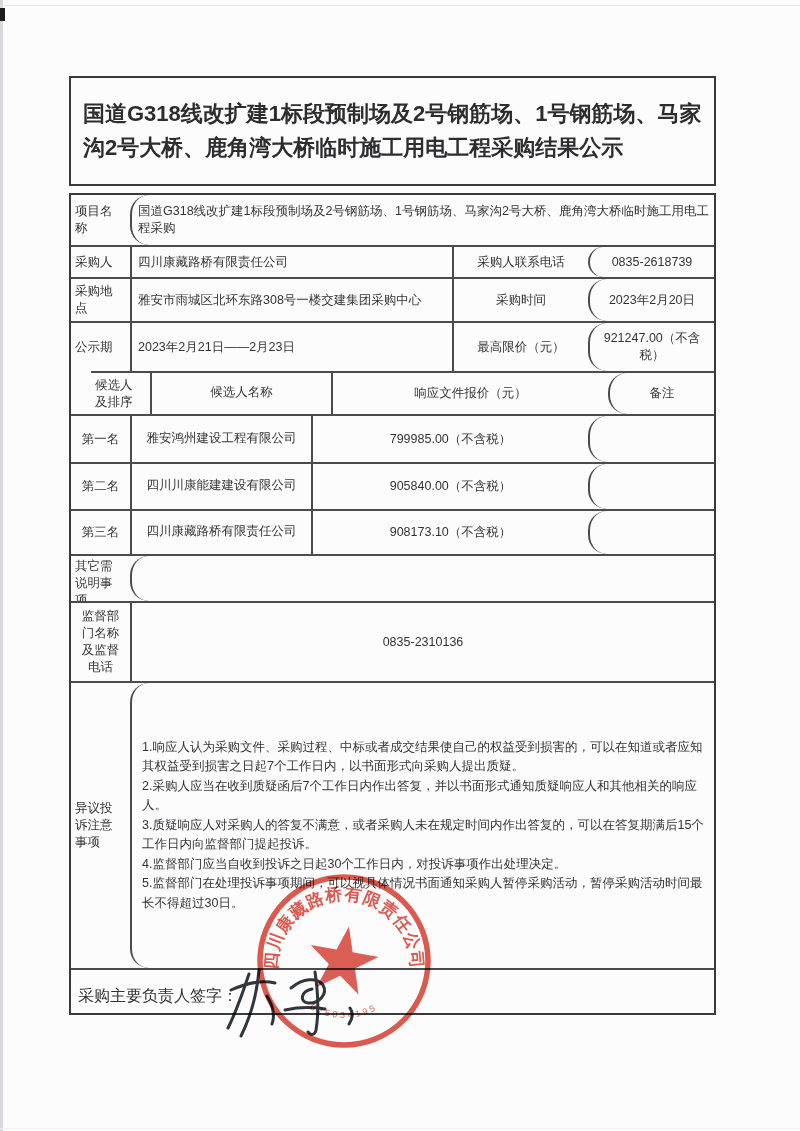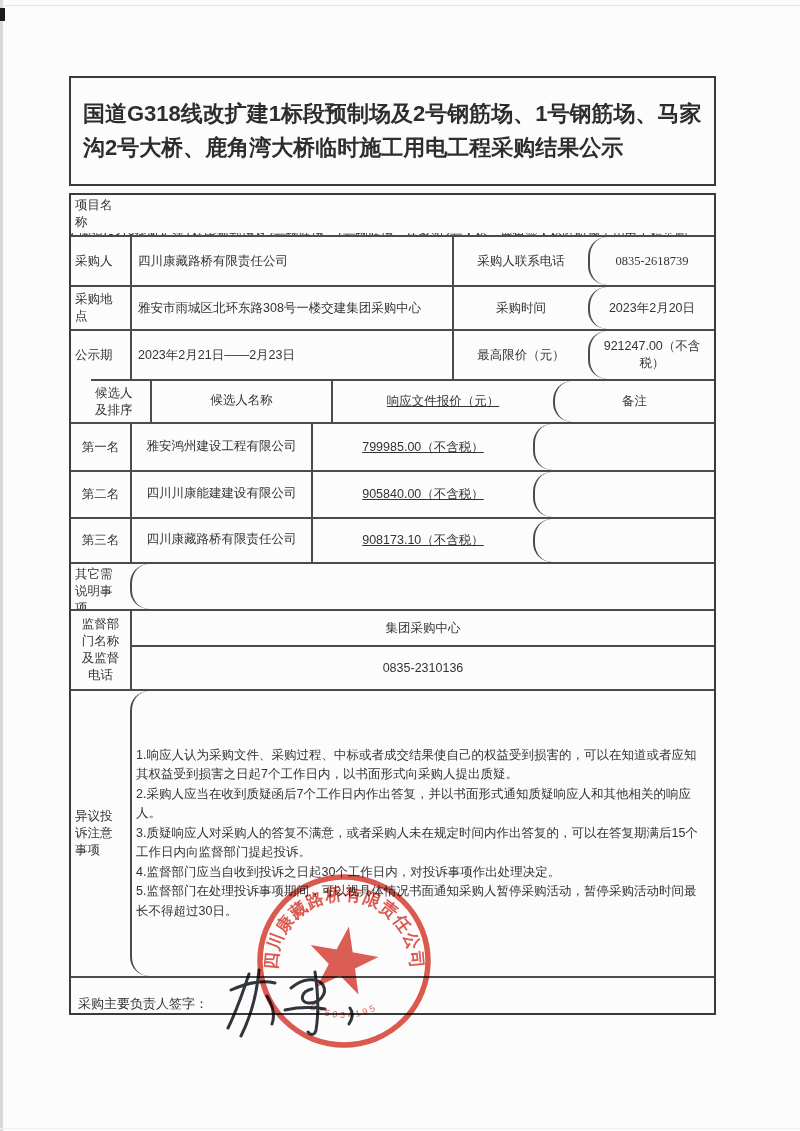--- a/index.html
+++ b/index.html
@@ -40,47 +40,47 @@
   .row:first-child { border-top:none; }
   .cell { display:flex; align-items:center; border-left:2px solid #4b4b4d; overflow:hidden; }
   .cell:first-child { border-left:none; }
   .lab   { width:59px; flex:none; padding:2px 10px 2px 4px; }
   .lab-c { justify-content:center; text-align:center; padding:2px 6px; }
   .val-l { padding:2px 4px 2px 6px; text-align:left; }
   .val-c { justify-content:center; text-align:center; padding:2px 4px; }
   .w-info-val  { width:322px; flex:none; }
   .w-info-lab2 { width:136px; flex:none; }
   .w-cand-name { width:181px; flex:none;font-family:Liberation Mono, monospace; }
-  .w-cand-price{ width:222px; flex:none;text-decoration:underline; }
+  .w-cand-price{ width:277px; flex:none; }
   .grow { flex:1;border-radius:19px; }
 
-  .h-project   { height:40px;flex-direction:column; }
-  .h-purchaser { height:50px;font-family:Liberation Serif, serif; }
+  .h-project   { height:50px; }
+  .h-purchaser { height:32px; }
   .h-location  { height:44px; }
   .h-publicity { height:50px; }
   .h-candhead  { height:43px;margin-left:20px; }
   .h-cand1     { height:48px; }
   .h-cand2     { height:47px; }
   .h-cand3     { height:45px; }
   .h-other     { height:47px; }
   .h-superv    { height:80px; }
   .h-object    { height:287px; }
   .h-sign      { height:52px; }
 
   .top-align { align-items:flex-start; }
 
   .superv-stack { display:flex; flex-direction:column; flex:1; }
   .superv-sub { display:flex; align-items:center; justify-content:center; text-align:center; }
   .superv-sub1 { height:36px; border-bottom:2px solid #4b4b4d; }
   .superv-sub2 { flex:1; }
 
-  .objection-body { padding:4px 6px 4px 4px; line-height:19.5px; }
+  .objection-body { padding:4px 6px 4px 10px; line-height:19.5px; }
   .objection-body p { margin:0; }
 
-  .sign-row { display:flex; align-items:center; padding-left:7px; font-size:13px; }
+  .sign-row { display:flex; align-items:center; padding-left:7px; font-size:16px; }
 
   
   .stamp { position:absolute; left:249px; top:866px; width:190px; height:190px;
            mix-blend-mode:multiply; opacity:0.93; pointer-events:none; }
   
   .signature { position:absolute; left:215px; top:958px; width:170px; height:84px;
                mix-blend-mode:multiply; pointer-events:none; }
 </style>
 </head>
 <body>
@@ -150,21 +150,20 @@
     </div>
 
     <div class="row h-other">
       <div class="cell lab top-align">其它需说明事项</div>
       <div class="cell val-l grow"></div>
     </div>
 
     <div class="row h-superv">
       <div class="cell lab lab-c">监督部门名称及监督电话</div>
       <div class="superv-stack" style="border-left:2px solid #4b4b4d;">
-        <div class="superv-sub superv-sub1">集团采购中心</div>
         <div class="superv-sub superv-sub2">0835-2310136</div>
       </div>
     </div>
 
     <div class="row h-object">
       <div class="cell lab">异议投诉注意事项</div>
       <div class="cell grow">
         <div class="objection-body">
           <p>1.响应人认为采购文件、采购过程、中标或者成交结果使自己的权益受到损害的，可以在知道或者应知其权益受到损害之日起7个工作日内，以书面形式向采购人提出质疑。</p>
           <p>2.采购人应当在收到质疑函后7个工作日内作出答复，并以书面形式通知质疑响应人和其他相关的响应人。</p>

